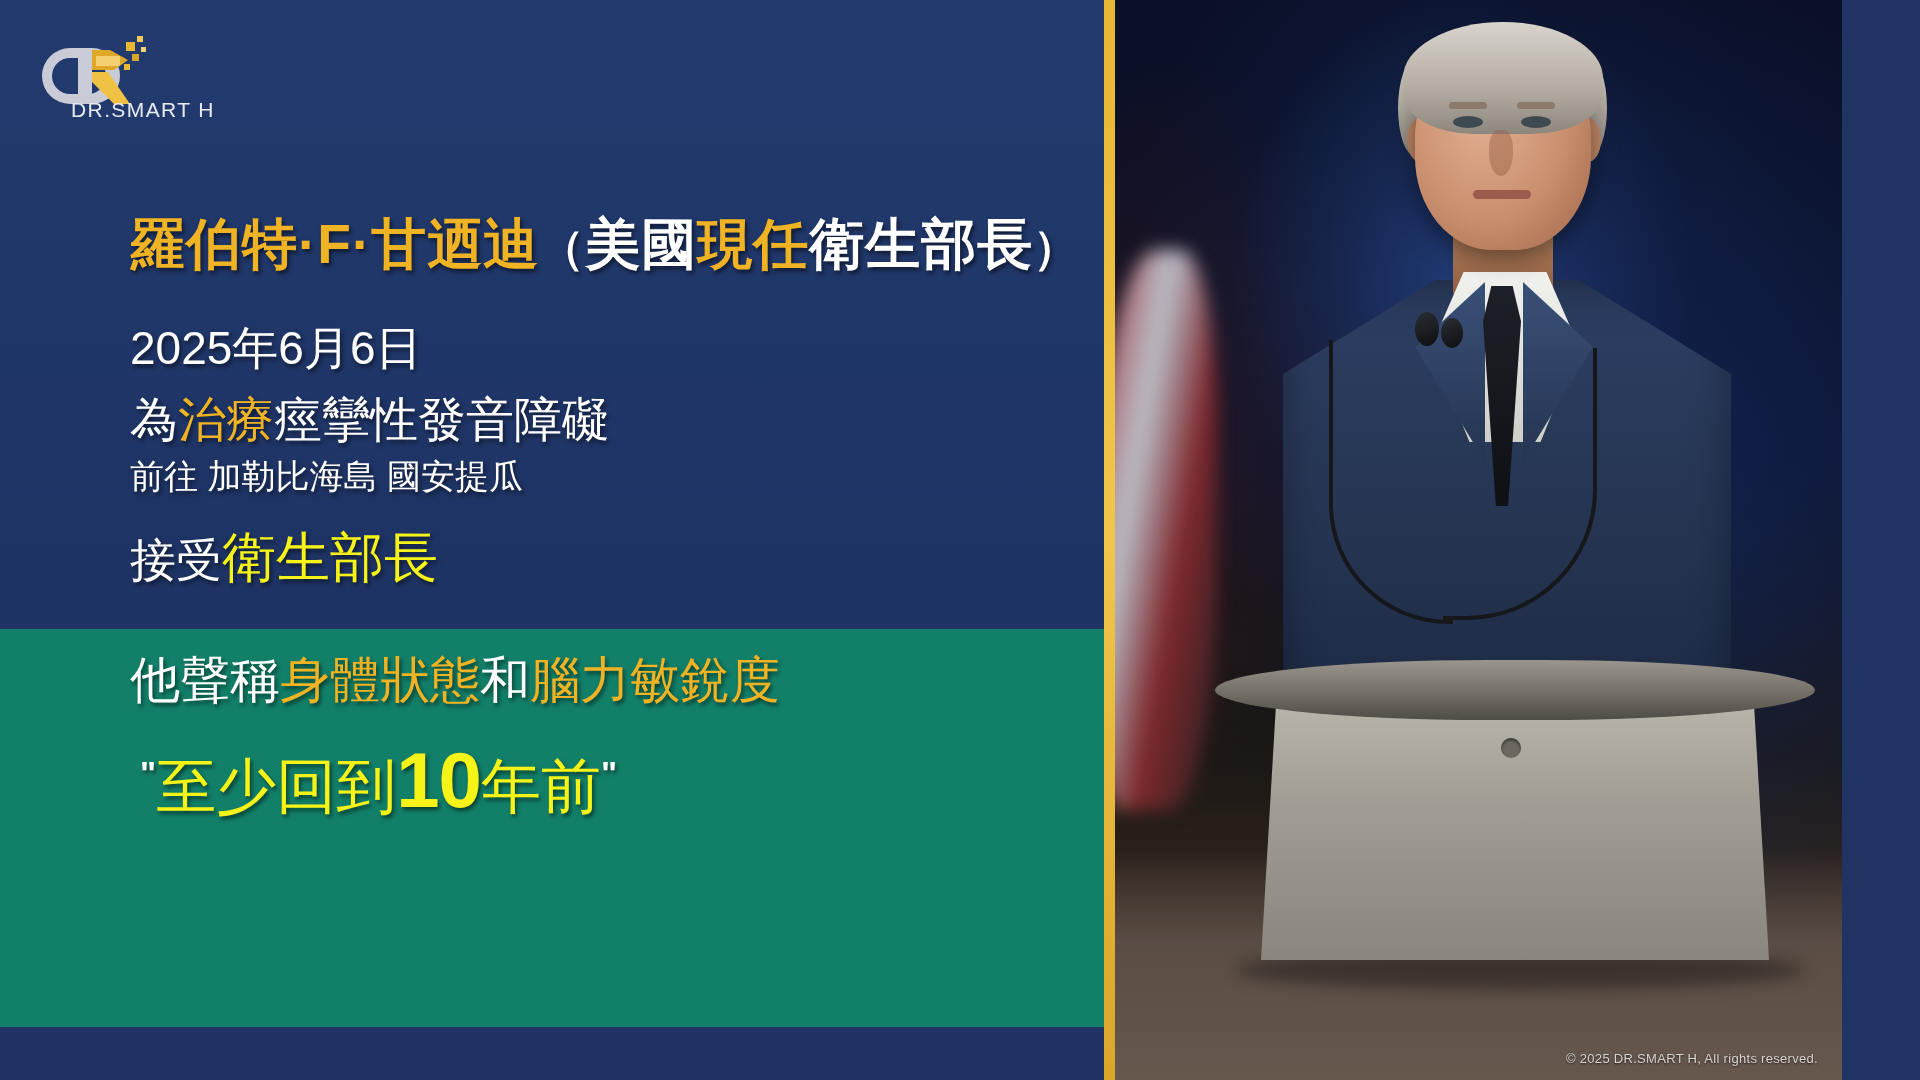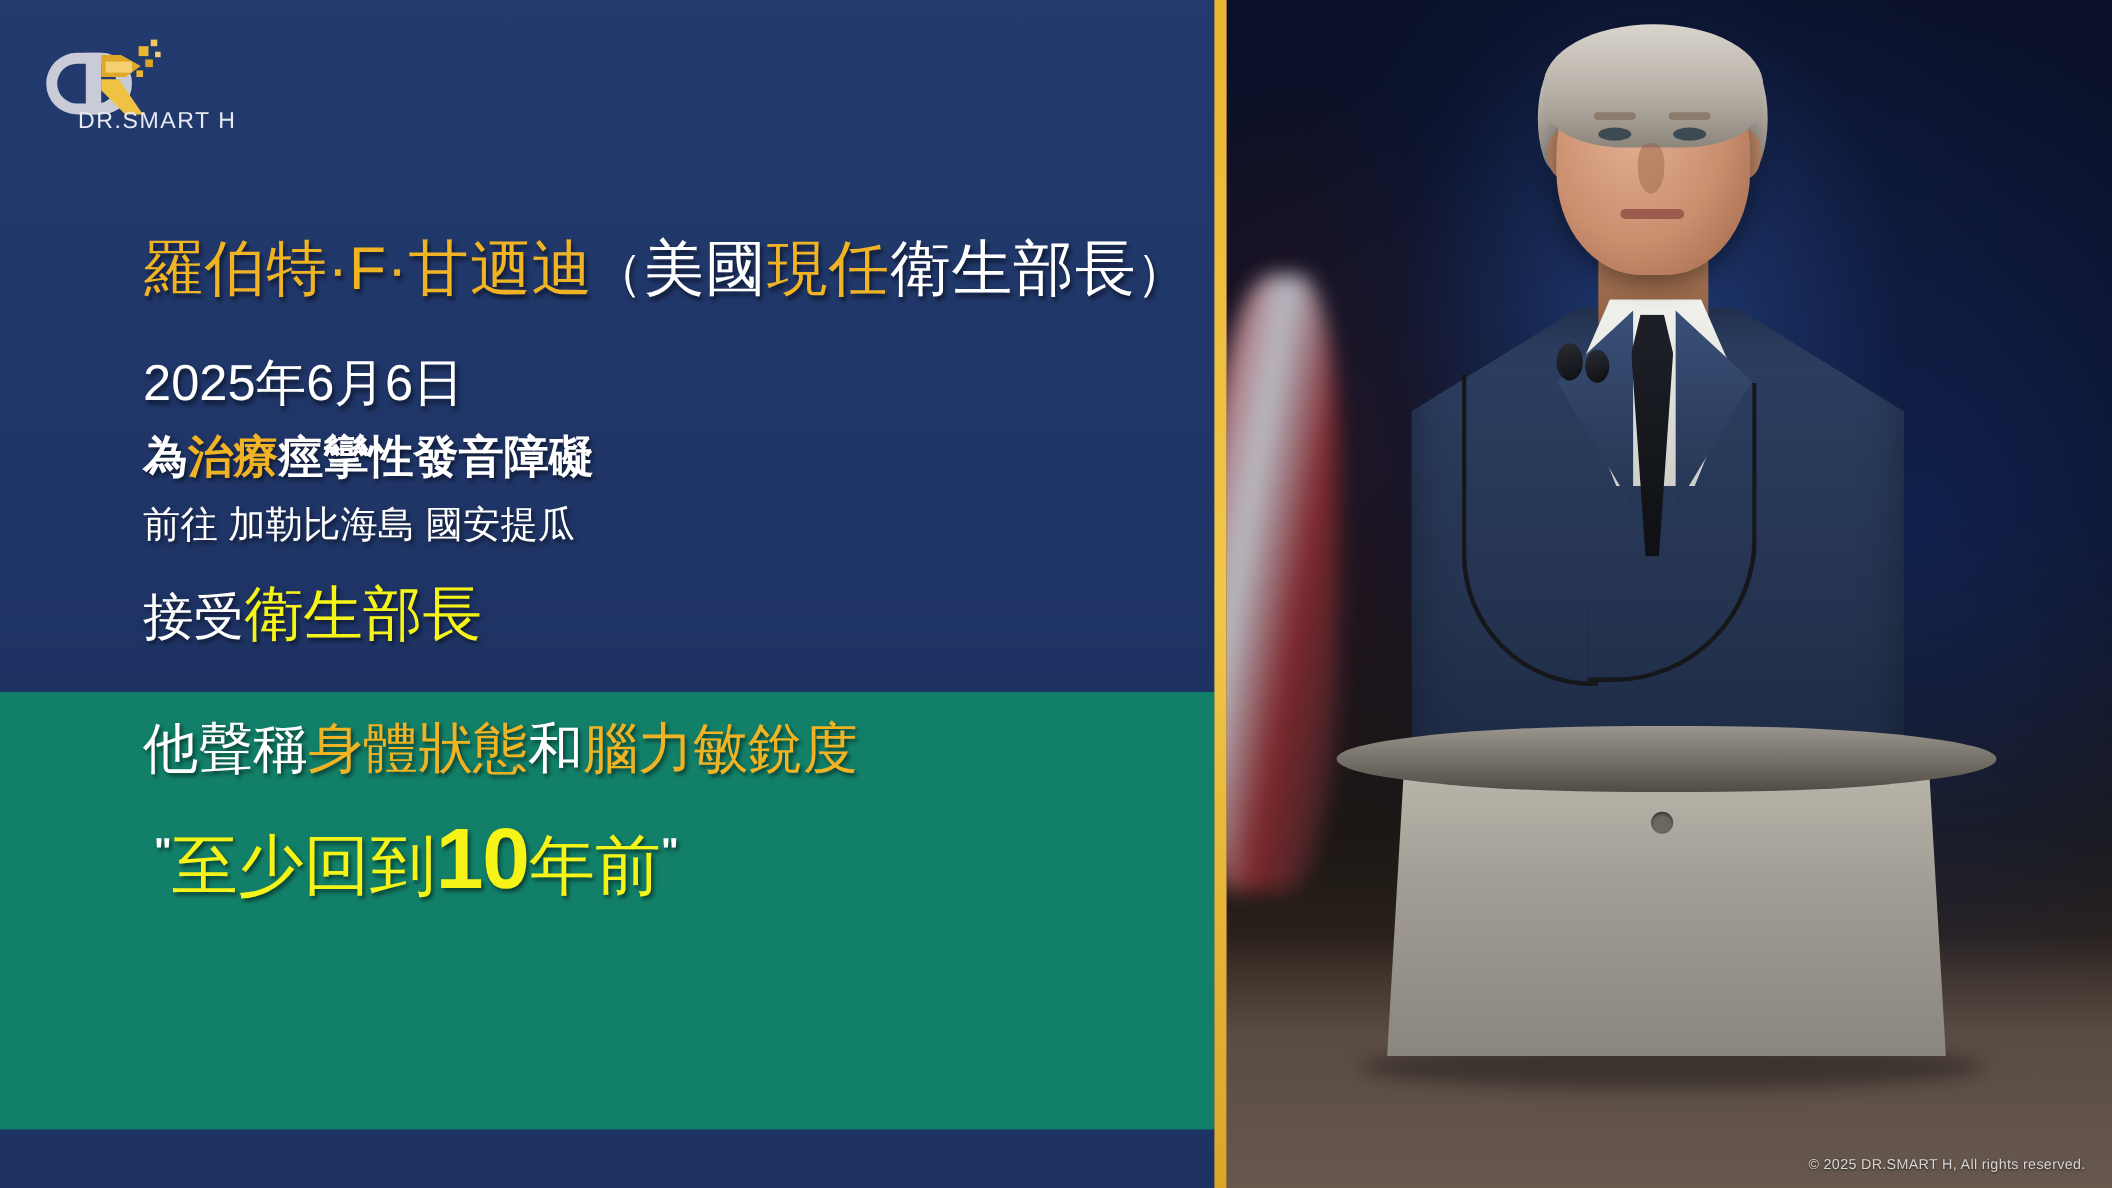--- a/index.html
+++ b/index.html
@@ -20,45 +20,45 @@
   
   .logo{position:absolute;left:40px;top:28px;width:150px;height:95px;}
   .logo svg{display:block;}
   .logo-word{position:absolute;left:31px;top:70px;color:#e8eaf2;font-size:21px;
       letter-spacing:1.4px;font-weight:400;white-space:nowrap;}
 
   
   .tx{position:absolute;white-space:nowrap;font-family:"Liberation Sans","DejaVu Sans",sans-serif;}
   .shadow-txt{text-shadow:2px 3px 4px rgba(0,0,0,.55);}
 
-  .title-line{left:130px;top:208px;font-size:55px;font-weight:400;letter-spacing:1px;text-align:right;}
+  .title-line{left:130px;top:208px;font-size:55px;font-weight:700;letter-spacing:1px;text-align:right;}
   .title-line .gold{color:#f0b323;}
   .title-line .white{color:#ffffff;}
   .title-line .paren{color:#ffffff;font-size:45px;}
 
   .date-line{left:130px;top:318px;font-size:46px;color:#ffffff;font-weight:400;}
-  .line2{left:130px;top:388px;font-size:41px;color:#ffffff;font-weight:700;}
+  .line2{left:130px;top:388px;font-size:48px;color:#ffffff;font-weight:400;}
   .line2 .gold{color:#f0b323;}
   .line3{left:130px;top:454px;font-size:34px;color:#ffffff;font-weight:400;}
   .line4{left:130px;top:522px;font-size:46px;color:#ffffff;font-weight:400;}
   .line4 .yellow{color:#f5f317;font-size:54px;font-weight:500;}
 
   .g-line1{left:130px;top:647px;font-size:50px;color:#ffffff;font-weight:500;}
   .g-line1 .gold{color:#f0b323;}
 
   .quote-line{left:140px;top:735px;font-size:60px;color:#f5f317;font-weight:500;}
   .quote-line .qmark{font-size:34px;color:#ffffff;vertical-align:22px;font-weight:700;}
   .quote-line .big{font-size:78px;font-weight:600;letter-spacing:-1px;}
 
   .g-line3{left:130px;top:838px;font-size:46px;color:#ffffff;font-weight:400;}
   .g-line4{left:130px;top:906px;font-size:46px;color:#ffffff;font-weight:400;}
 
   
-  .photo{position:absolute;left:1115px;top:0;width:805px;height:1080px;overflow:hidden;
-      background:#be185d;text-align:right;}
+  .photo{position:absolute;left:1115px;top:0;width:727px;height:1080px;overflow:hidden;
+      background:#6d28d9;text-align:right;}
   .ph-bg{position:absolute;inset:0;
       background:
         radial-gradient(ellipse 420px 520px at 48% 26%, rgba(40,72,140,.75) 0%, rgba(18,32,70,.25) 55%, rgba(0,0,0,0) 80%),
         radial-gradient(ellipse 520px 700px at 78% 45%, rgba(22,46,110,.55) 0%, rgba(4,8,22,0) 72%),
         radial-gradient(ellipse 300px 500px at 8% 40%, rgba(60,25,25,.55) 0%, rgba(6,6,12,0) 75%),
         linear-gradient(180deg,#0a1028 0%,#0b1026 42%,#1a1714 70%,#3a2a20 88%,#4a352a 100%);}
   .ph-flag{position:absolute;left:-18px;top:250px;width:120px;height:560px;
       background:linear-gradient(100deg,#b9353a 0%,#d6dde6 35%,#8e2b30 62%,#2c2428 100%);
       filter:blur(9px);opacity:.85;border-radius:50% 30% 40% 20%;}
   .ph-floor{position:absolute;left:0;bottom:0;width:100%;height:230px;

